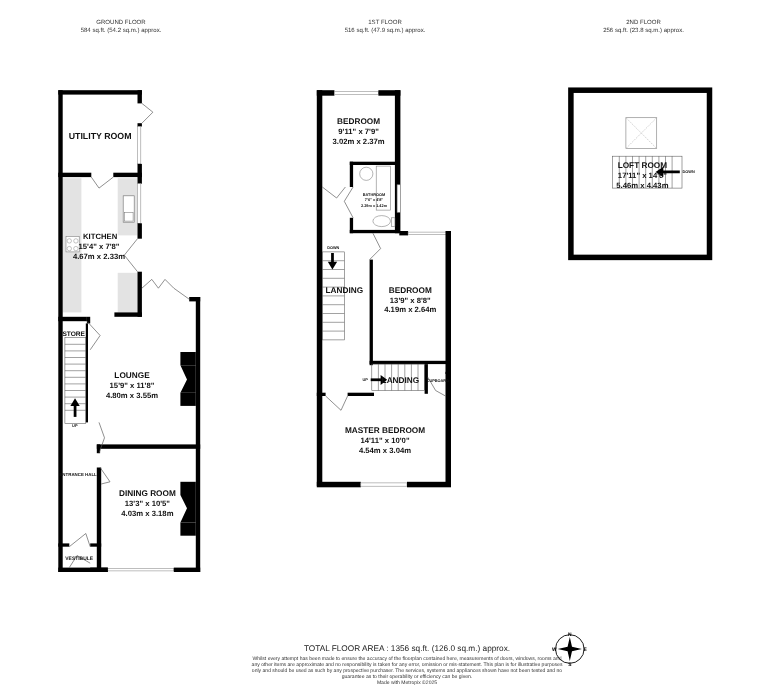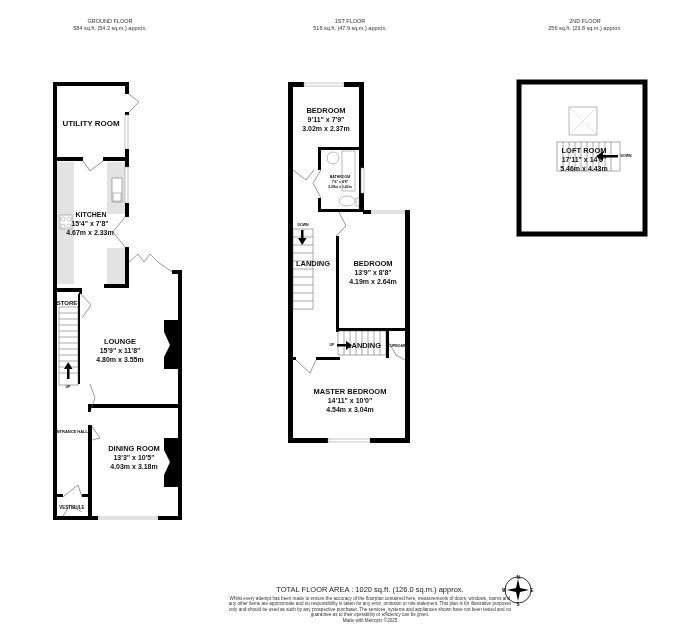--- a/index.html
+++ b/index.html
@@ -251,21 +251,21 @@
   <text class="room-label" x="350" y="394" font-size="7.5" text-anchor="middle">MASTER BEDROOM</text>
   <text class="dim" x="350" y="403" font-size="7" text-anchor="middle" font-weight="normal">14'11"  x 10'0"</text>
   <text class="dim" x="350" y="412" font-size="7" text-anchor="middle" font-weight="normal">4.54m  x 3.04m</text>
 
   <text class="room-label" x="584" y="153" font-size="7.5" text-anchor="middle" font-weight="normal">LOFT ROOM</text>
   <text class="dim" x="584" y="162" font-size="7" text-anchor="middle" font-weight="normal">17'11"  x 14'6"</text>
   <text class="dim" x="584" y="171" font-size="7" text-anchor="middle" font-weight="normal">5.46m  x 4.43m</text>
   <text class="dim" x="626" y="157" font-size="3.5" text-anchor="middle" font-weight="normal">DOWN</text>
 </svg>
 
-<div class="footer-total">TOTAL FLOOR AREA : 1020 sq.ft. (126.0 sq.m.) approx.</div>
+<div class="footer-total">TOTAL FLOOR AREA : 1356 sq.ft. (126.0 sq.m.) approx.</div>
 <div class="footer-disclaimer">
   <div>Whilst every attempt has been made to ensure the accuracy of the floorplan contained here, measurements of doors, windows, rooms and any other items are approximate and no responsibility is taken for any error, omission or mis-statement. This plan is for illustrative purposes only and should be used as such by any prospective purchaser. The services, systems and appliances shown have not been tested and no guarantee as to their operability or efficiency can be given.</div>
   <div>Made with Metropix ©2025</div>
 </div>
 
 <svg class="compass" viewBox="0 0 36 36">
   <circle cx="18" cy="18" r="13" fill="none" stroke="#000" stroke-width="0.8"></circle>
   <polygon points="18,7 20,16 29,18 20,20 18,29 16,20 7,18 16,16" fill="#000"></polygon>
   <text x="18" y="6.5" font-size="4.5" text-anchor="middle" font-family="Liberation Sans, sans-serif" font-weight="bold">N</text>
   <text x="18" y="33.5" font-size="4.5" text-anchor="middle" font-family="Liberation Sans, sans-serif" font-weight="bold">S</text>

